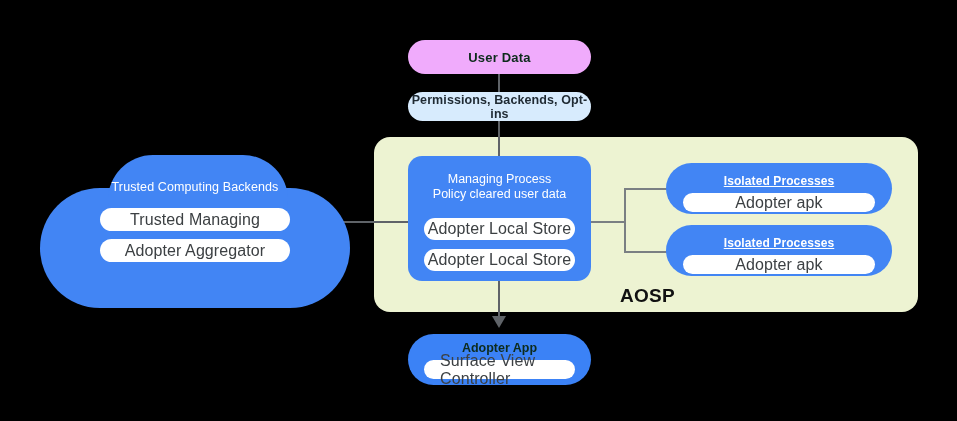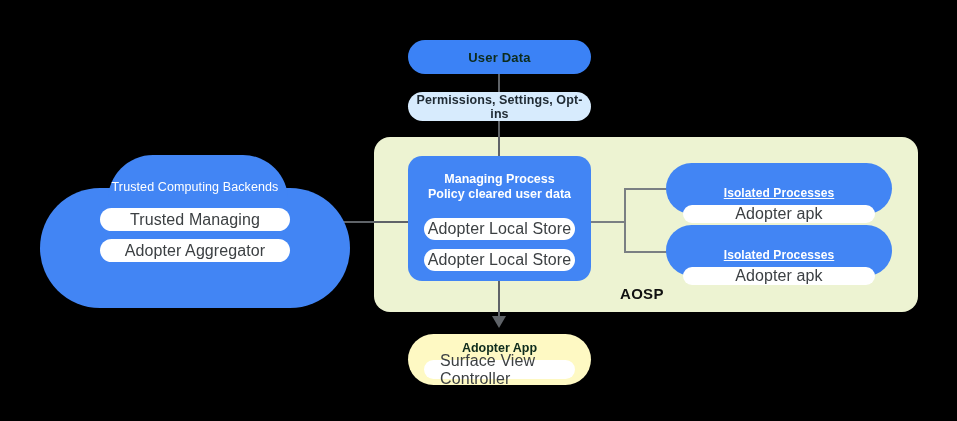--- a/index.html
+++ b/index.html
@@ -38,21 +38,21 @@
     justify-content: center;
     font-size: 16px;
     letter-spacing: .1px;
     box-sizing: border-box;
   }
 
   
   #user-data {
     left: 408px; top: 40px;
     width: 183px; height: 34px;
-    background: #3b82f6;
+    background: #f0abfc;
     color: #0d2b1c;
     font-size: 13px;
     font-weight: bold;
     letter-spacing: .2px;
   }
 
   
   #permissions {
     left: 408px; top: 92px;
     width: 183px; height: 29px;
@@ -67,21 +67,21 @@
   #aosp-box {
     position: absolute;
     left: 374px; top: 137px;
     width: 544px; height: 175px;
     background: #EDF3D2;
     border-radius: 16px;
   }
   #aosp-label {
     position: absolute;
     left: 620px; top: 285px;
-    font-size: 15px;
+    font-size: 19px;
     font-weight: bold;
     color: #111111;
     letter-spacing: .3px;
   }
 
   
   #managing-process {
     position: absolute;
     left: 408px; top: 156px;
     width: 183px; height: 125px;
@@ -89,40 +89,40 @@
     border-radius: 14px;
     box-sizing: border-box;
     padding-top: 16px;
     display: flex;
     flex-direction: column;
     align-items: center;
   }
   #mp-title {
     color: #ffffff;
     font-size: 12.5px;
-    font-weight: bold;
+    font-weight: normal;
     line-height: 15px;
     text-align: center;
     white-space: pre-line;
   }
   #managing-process .inner-pill {
     width: 151px; height: 22px;
   }
   #mp-store-1 { margin-top: 16px; }
   #mp-store-2 { margin-top: 9px; }
 
   
   .isolated {
     position: absolute;
     left: 666px;
     width: 226px; height: 51px;
     background: #4285F4;
     border-radius: 999px;
     box-sizing: border-box;
-    padding-top: 23px;
+    padding-top: 11px;
     display: flex;
     flex-direction: column;
     align-items: center;
   }
   #isolated-1 { top: 163px; }
   #isolated-2 { top: 225px; }
   .iso-title {
     color: #ffffff;
     font-size: 12px;
     font-weight: bold;
@@ -132,21 +132,21 @@
   .isolated .inner-pill {
     width: 192px; height: 19px;
     margin-top: 5px;
   }
 
   
   #adopter-app {
     position: absolute;
     left: 408px; top: 334px;
     width: 183px; height: 51px;
-    background: #fef9c3;
+    background: #3b82f6;
     border-radius: 999px;
     box-sizing: border-box;
     padding-top: 7px;
     display: flex;
     flex-direction: column;
     align-items: center;
   }
   #adopter-app-title {
     color: #0d2b1c;
     font-size: 12.5px;
@@ -235,21 +235,21 @@
     </svg>
     <div id="cloud-content">
       <div id="cloud-title">Trusted Computing Backends</div>
       <div class="inner-pill" id="cloud-item-0">Trusted Managing</div>
       <div class="inner-pill">Adopter Aggregator</div>
     </div>
   </div>
 
   <div class="pill" id="user-data">User Data</div>
 
-  <div class="pill" id="permissions">Permissions,  Settings, Opt-ins</div>
+  <div class="pill" id="permissions">Permissions,  Backends, Opt-ins</div>
 
   <div id="managing-process">
     <div id="mp-title">Managing Process
 Policy cleared user data</div>
     <div class="inner-pill" id="mp-store-1">Adopter Local Store</div>
     <div class="inner-pill" id="mp-store-2">Adopter Local Store</div>
   </div>
 
   <div class="isolated" id="isolated-1">
     <div class="iso-title">Isolated Processes</div>

